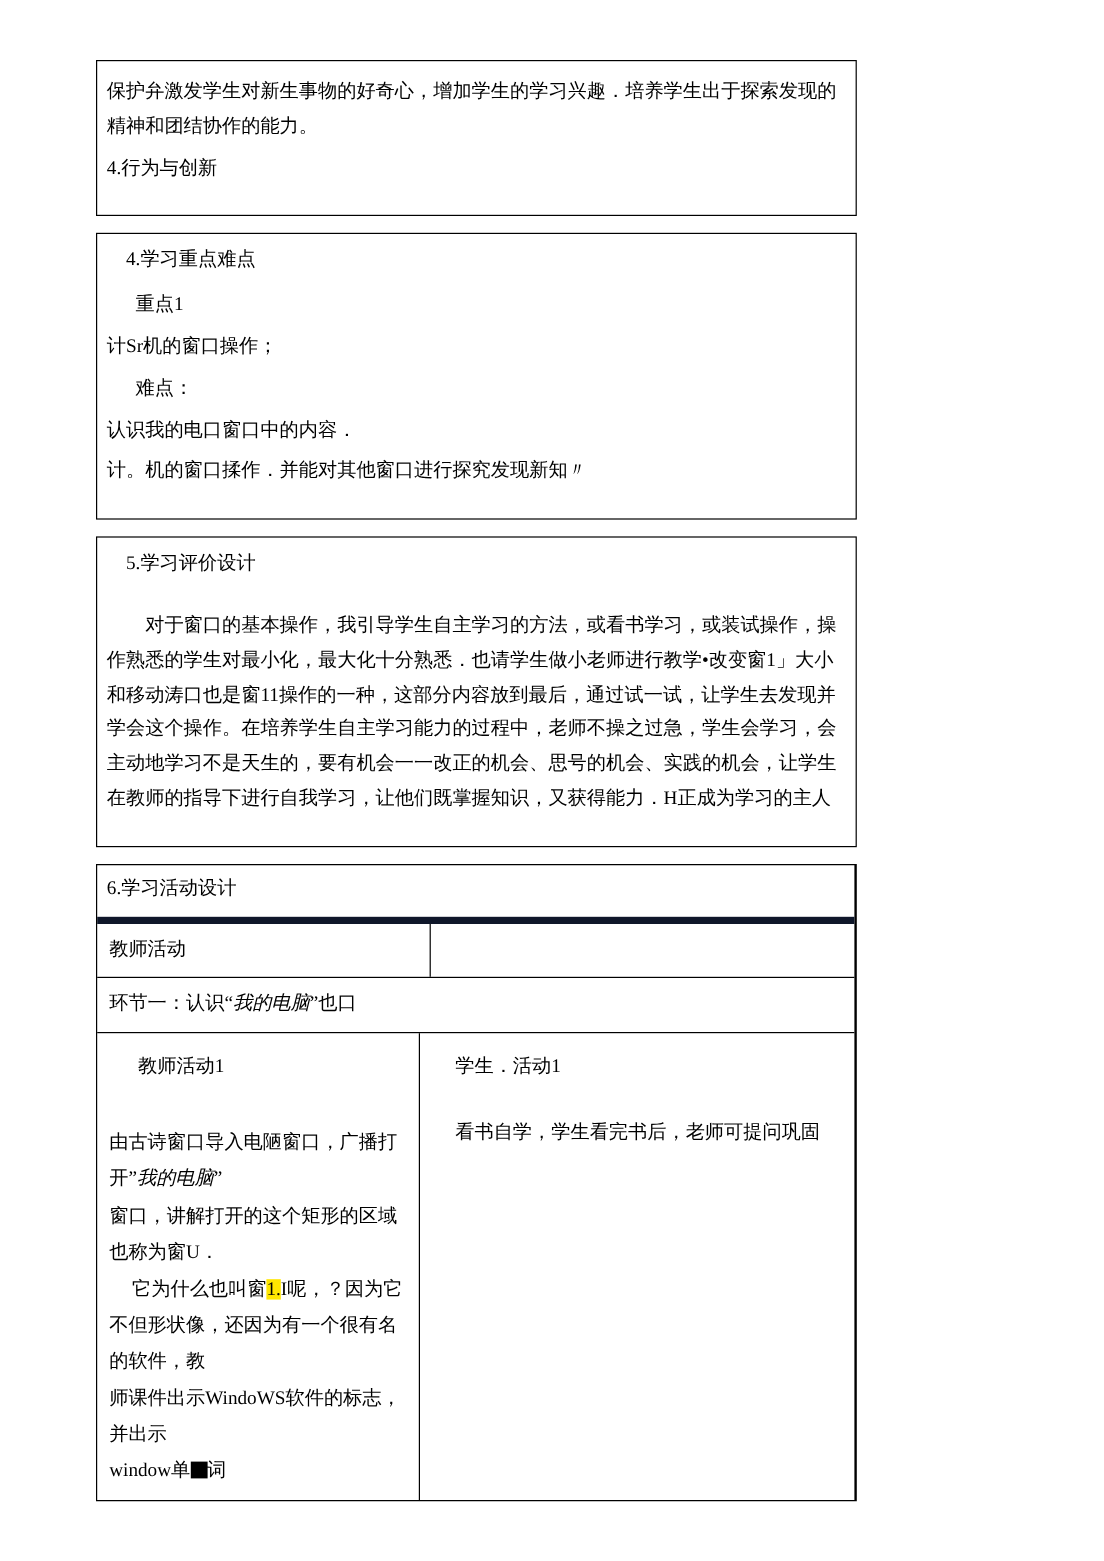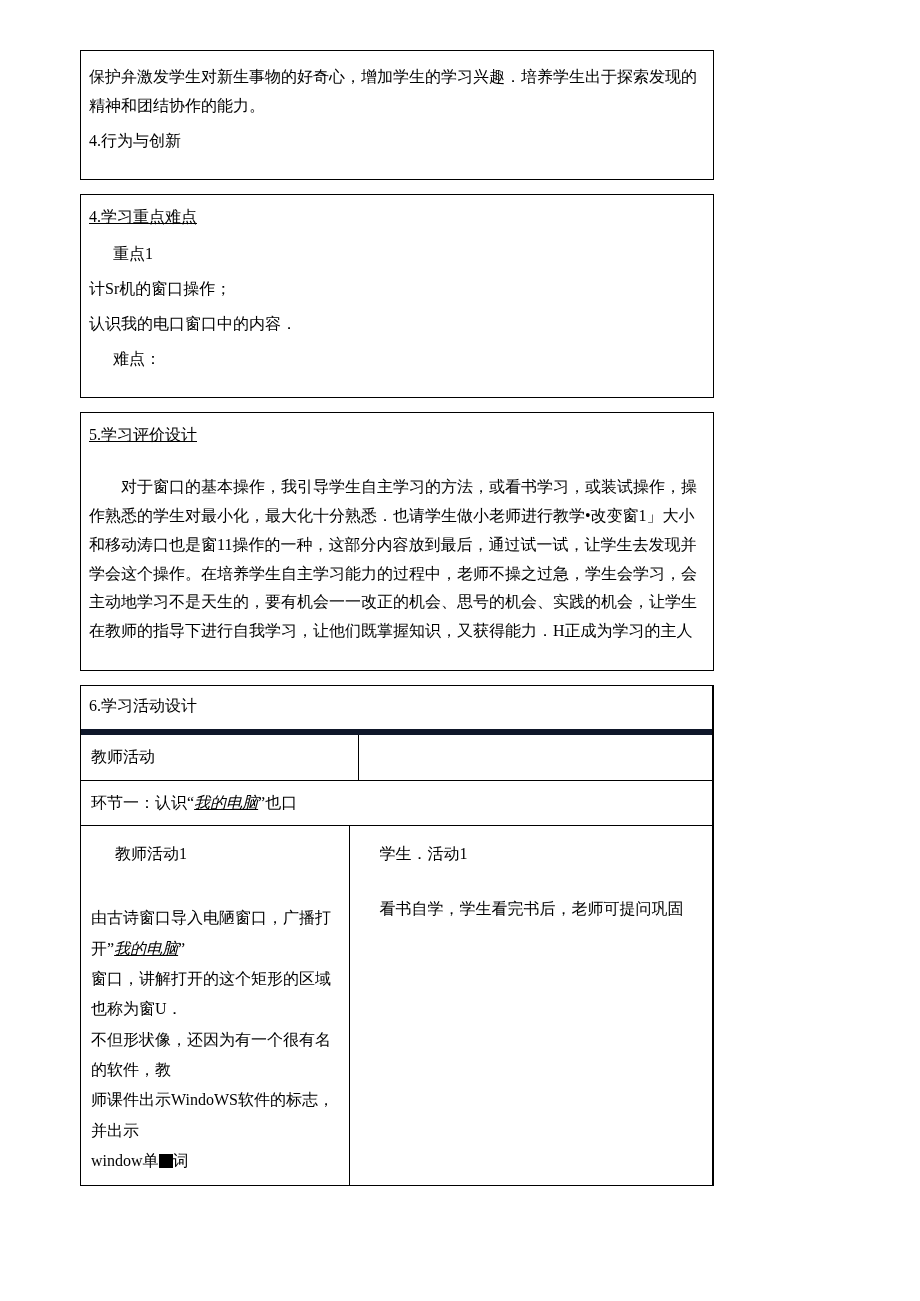--- a/index.html
+++ b/index.html
@@ -23,26 +23,24 @@
     margin-bottom: 14px;
     box-sizing: border-box;
   }
   .para {
     margin: 6px 0;
   }
   .indent1 {
     padding-left: 24px;
   }
   .section-label {
-    margin: 2px 0 8px 0;
-    text-decoration: underline;
+    margin: 2px 0 8px 16px;
   }
   .italic {
     font-style: italic;
-    text-decoration: underline;
   }
   .hl {
     background: #ffe600;
   }
   .blk {
     display: inline-block;
     width: 14px;
     height: 14px;
     background: #000;
     vertical-align: -2px;
@@ -98,22 +96,23 @@
 
   <div class="outer-cell">
     <div class="para">保护弁激发学生对新生事物的好奇心，增加学生的学习兴趣．培养学生出于探索发现的精神和团结协作的能力。</div>
     <div class="para">4.行为与创新</div>
   </div>
 
   <div class="outer-cell">
     <div class="section-label">4.学习重点难点</div>
     <div class="para indent1">重点1</div>
     <div class="para">计Sr机的窗口操作；</div>
+    <div class="para indent1">难点：</div>
     <div class="para">认识我的电口窗口中的内容．</div>
-    <div class="para indent1">难点：</div>
+    <div class="para">计。机的窗口揉作．并能对其他窗口进行探究发现新知〃</div>
   </div>
 
   <div class="outer-cell">
     <div class="section-label">5.学习评价设计</div>
     <div class="para" style="text-indent:32px;margin-top:23px;">对于窗口的基本操作，我引导学生自主学习的方法，或看书学习，或装试操作，操作熟悉的学生对最小化，最大化十分熟悉．也请学生做小老师进行教学•改变窗1」大小和移动涛口也是窗11操作的一种，这部分内容放到最后，通过试一试，让学生去发现并学会这个操作。在培养学生自主学习能力的过程中，老师不操之过急，学生会学习，会主动地学习不是天生的，要有机会一一改正的机会、思号的机会、实践的机会，让学生在教师的指导下进行自我学习，让他们既掌握知识，又获得能力．H正成为学习的主人</div>
   </div>
 
   <div class="act-wrap">
 
     <div class="act-head">6.学习活动设计</div>
@@ -129,20 +128,23 @@
     </div>
 
     <div class="act-row">
       <div class="act-cell act-left">
         <div class="para indent1">教师活动1</div>
         <div class="teacher-block">
           <span class="line">
             <span>由古诗窗口导入电陋窗口，广播打开”</span><span class="italic">我的电脑</span><span>”</span>
           </span>
           <span class="line">窗口，讲解打开的这个矩形的区域也称为窗U．</span>
+          <span class="line r">
+            <span>它为什么也叫窗</span><span class="hl">1.</span><span>I呢，？因为它</span>
+          </span>
           <span class="line">不但形状像，还因为有一个很有名的软件，教</span>
           <span class="line">师课件出示WindoWS软件的标志，并出示</span>
           <span class="line">
             <span>window单</span><span class="blk"></span><span>词</span>
           </span>
         </div>
       </div>
       <div class="act-cell act-right">
         <div class="para">学生．活动1</div>
         <div class="para" style="margin-top:26px;">看书自学，学生看完书后，老师可提问巩固</div>

